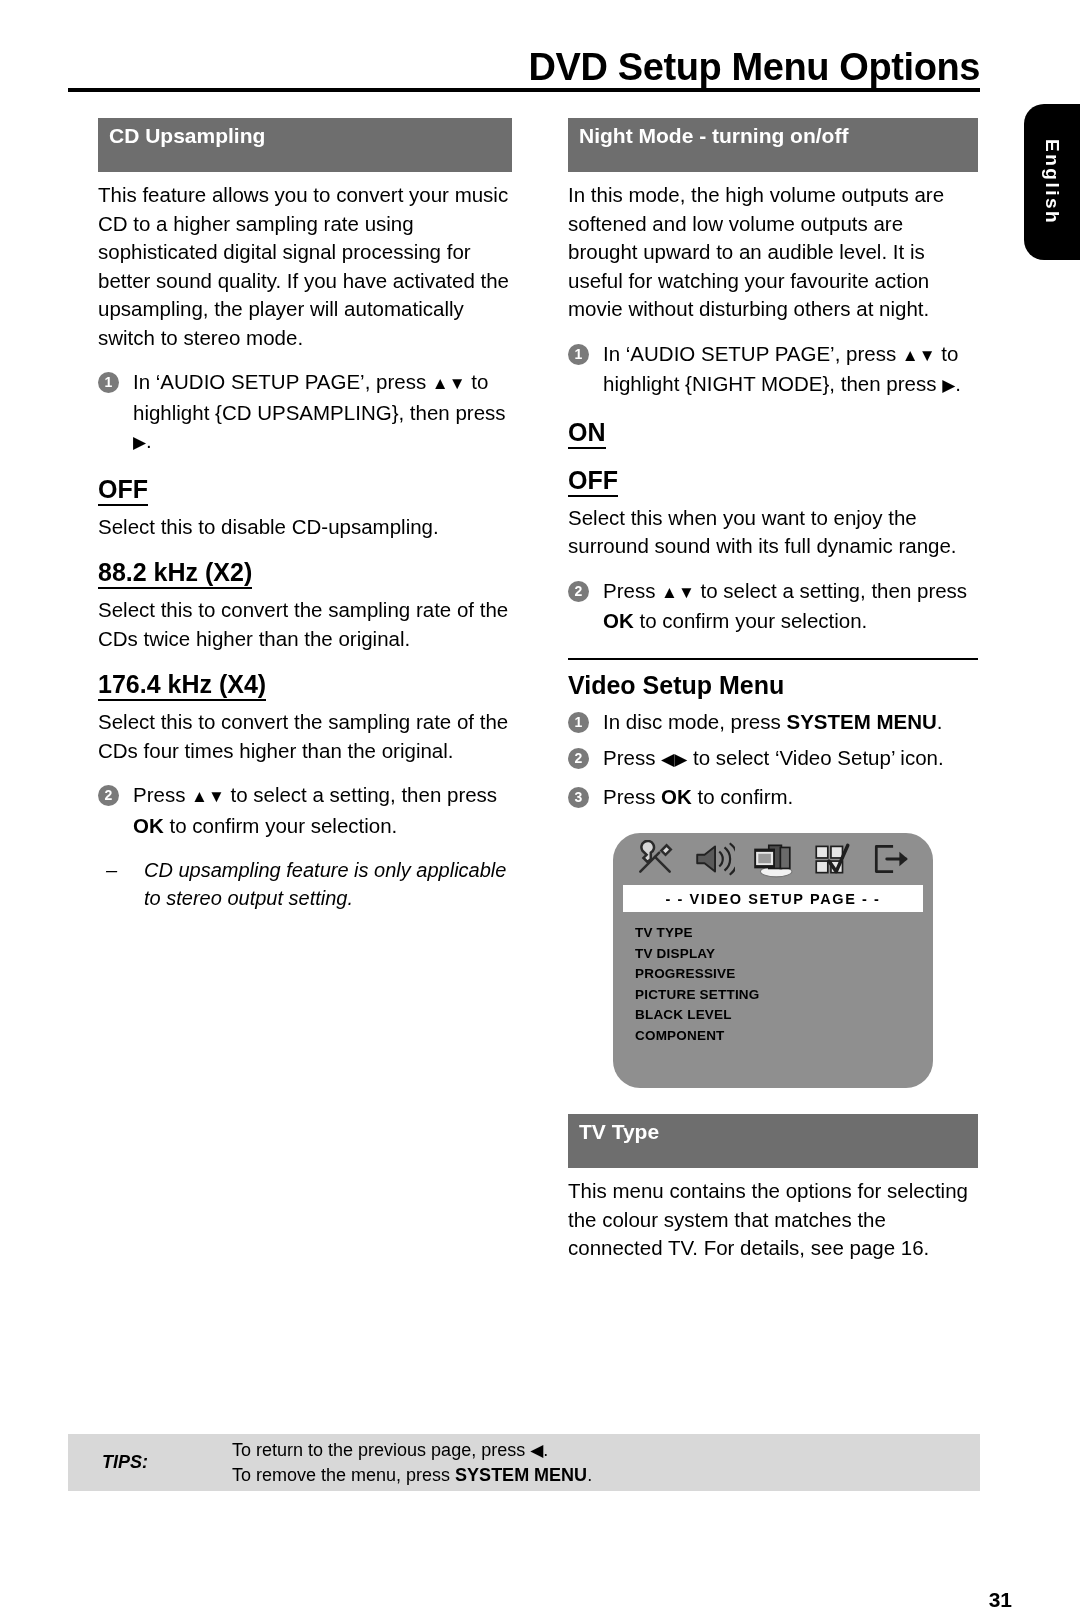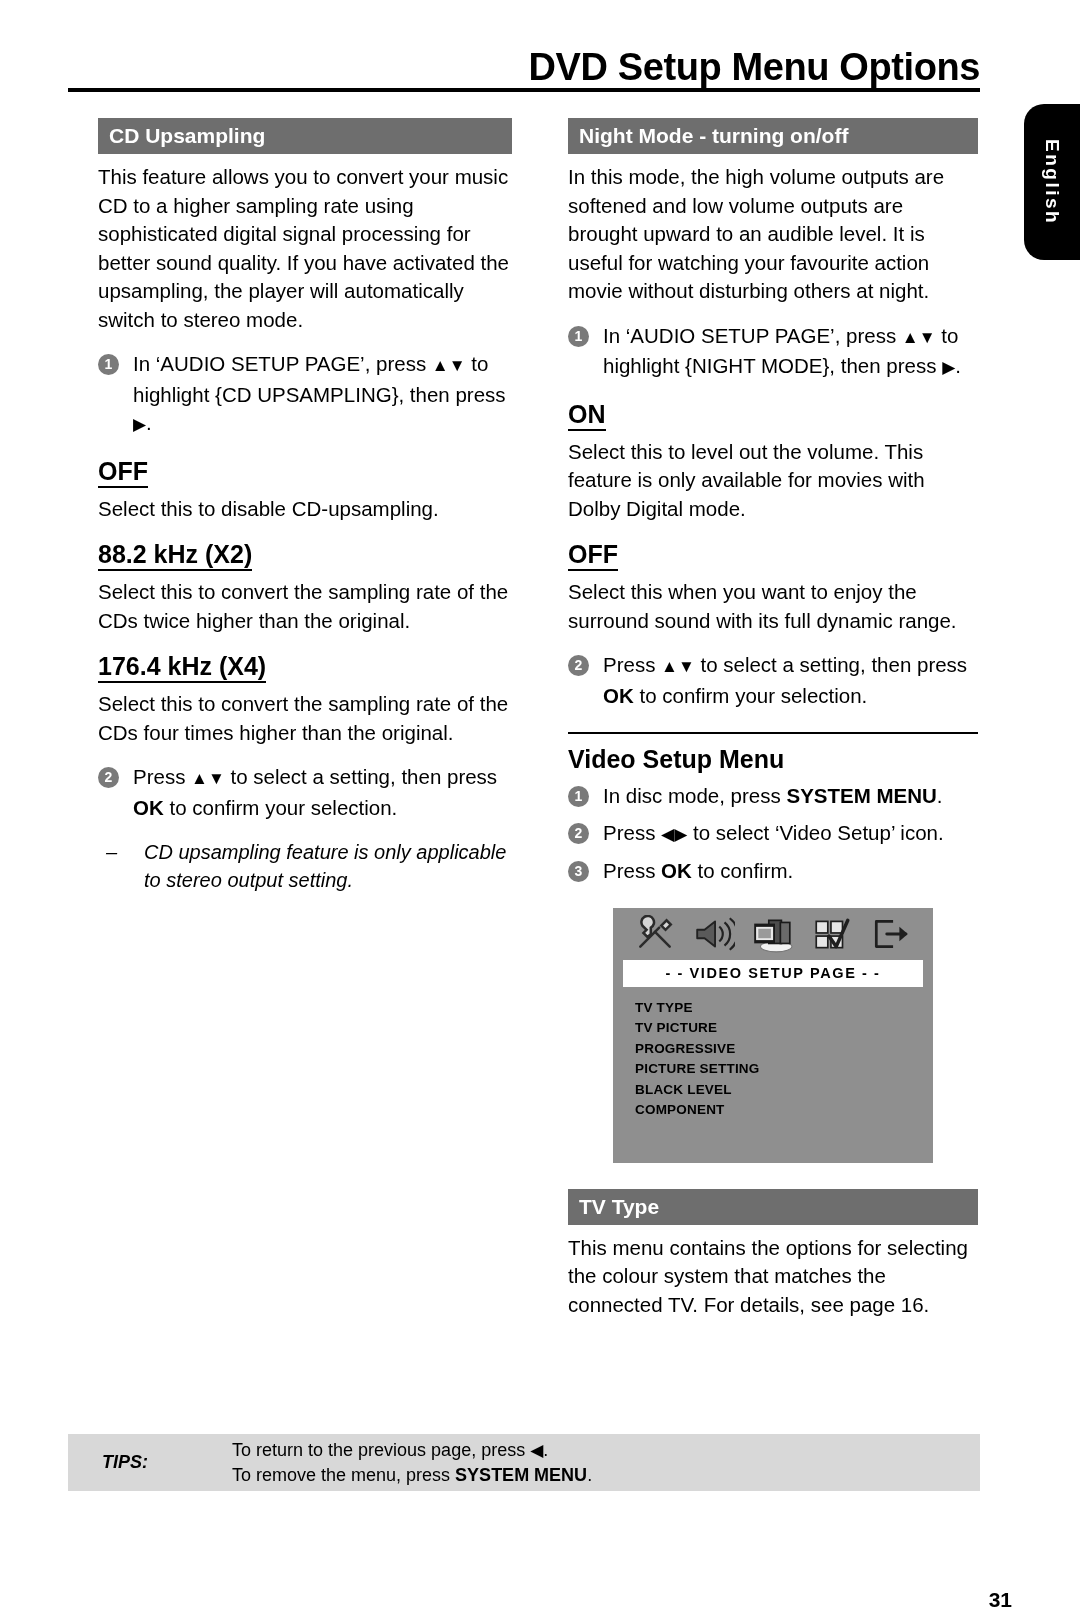--- a/index.html
+++ b/index.html
@@ -72,21 +72,21 @@
   }
   .col-left  { left: 98px;  width: 414px; }
   .col-right { left: 568px; width: 410px; }
 
   
   .banner {
     background: #6e6e6e;
     color: #ffffff;
     font-size: 21px;
     font-weight: bold;
-    padding: 7px 11px 7px 11px;
+    padding: 7px 11px 25px 11px;
     line-height: 1.05;
     box-sizing: border-box;
   }
   .banner.w-left  { width: 414px; }
   .banner.w-right { width: 410px; }
 
   
   .para {
     font-size: 20.5px;
     line-height: 28.5px;
@@ -164,20 +164,21 @@
   .arrow { font-size: 17px; letter-spacing: 0px; }
 
   
   .osd {
     width: 320px;
     height: 255px;
     background: #8f8f8f;
     margin: 22px auto 0 auto;
     position: relative;
     box-sizing: border-box;
+    border-radius: 27px;
   }
   .osd-iconbar {
     height: 52px;
     display: flex;
     align-items: center;
     justify-content: space-around;
     padding: 0 12px;
     box-sizing: border-box;
   }
   .osd-icon { width: 42px; height: 38px; display: block; }
@@ -291,21 +292,20 @@
 
   <p class="para">In this mode, the high volume outputs are softened and low volume outputs are brought upward to an audible level.  It is useful for watching your favourite action movie without disturbing others at night.</p>
 
   <div class="step">
     <span class="step-num">1</span>
     <span>In ‘AUDIO SETUP PAGE’, press </span><span class="arrow">▲▼</span><span> to highlight {NIGHT MODE}, then press </span><span class="arrow">▶</span><span>.</span>
   </div>
 
   <div>
     <div class="opt-head">ON</div>
-    <p class="para tight">Select this to level out the volume. This feature is only available for movies with Dolby Digital mode.</p>
   </div>
 
   <div>
     <div class="opt-head">OFF</div>
     <p class="para tight">Select this when you want to enjoy the surround sound with its full dynamic range.</p>
   </div>
 
   <div class="step">
     <span class="step-num">2</span>
     <span>Press </span><span class="arrow">▲▼</span><span> to select a setting, then press </span><b>OK</b><span> to confirm your selection.</span>
@@ -378,21 +378,21 @@
       </svg>
 
     </div>
 
     <div class="osd-titlebar">
       <span class="osd-title-text">- -  VIDEO  SETUP  PAGE  - -</span>
     </div>
 
     <div class="osd-list">
       <div class="osd-item">TV TYPE</div>
-      <div class="osd-item">TV PICTURE</div>
+      <div class="osd-item">TV DISPLAY</div>
       <div class="osd-item">PROGRESSIVE</div>
       <div class="osd-item">PICTURE SETTING</div>
       <div class="osd-item">BLACK LEVEL</div>
       <div class="osd-item">COMPONENT</div>
     </div>
 
   </div>
 
   <div class="banner w-right" style="margin-top:26px;">TV Type</div>
   <p class="para">This menu contains the options for selecting the colour system that matches the connected TV.  For details, see page 16.</p>

